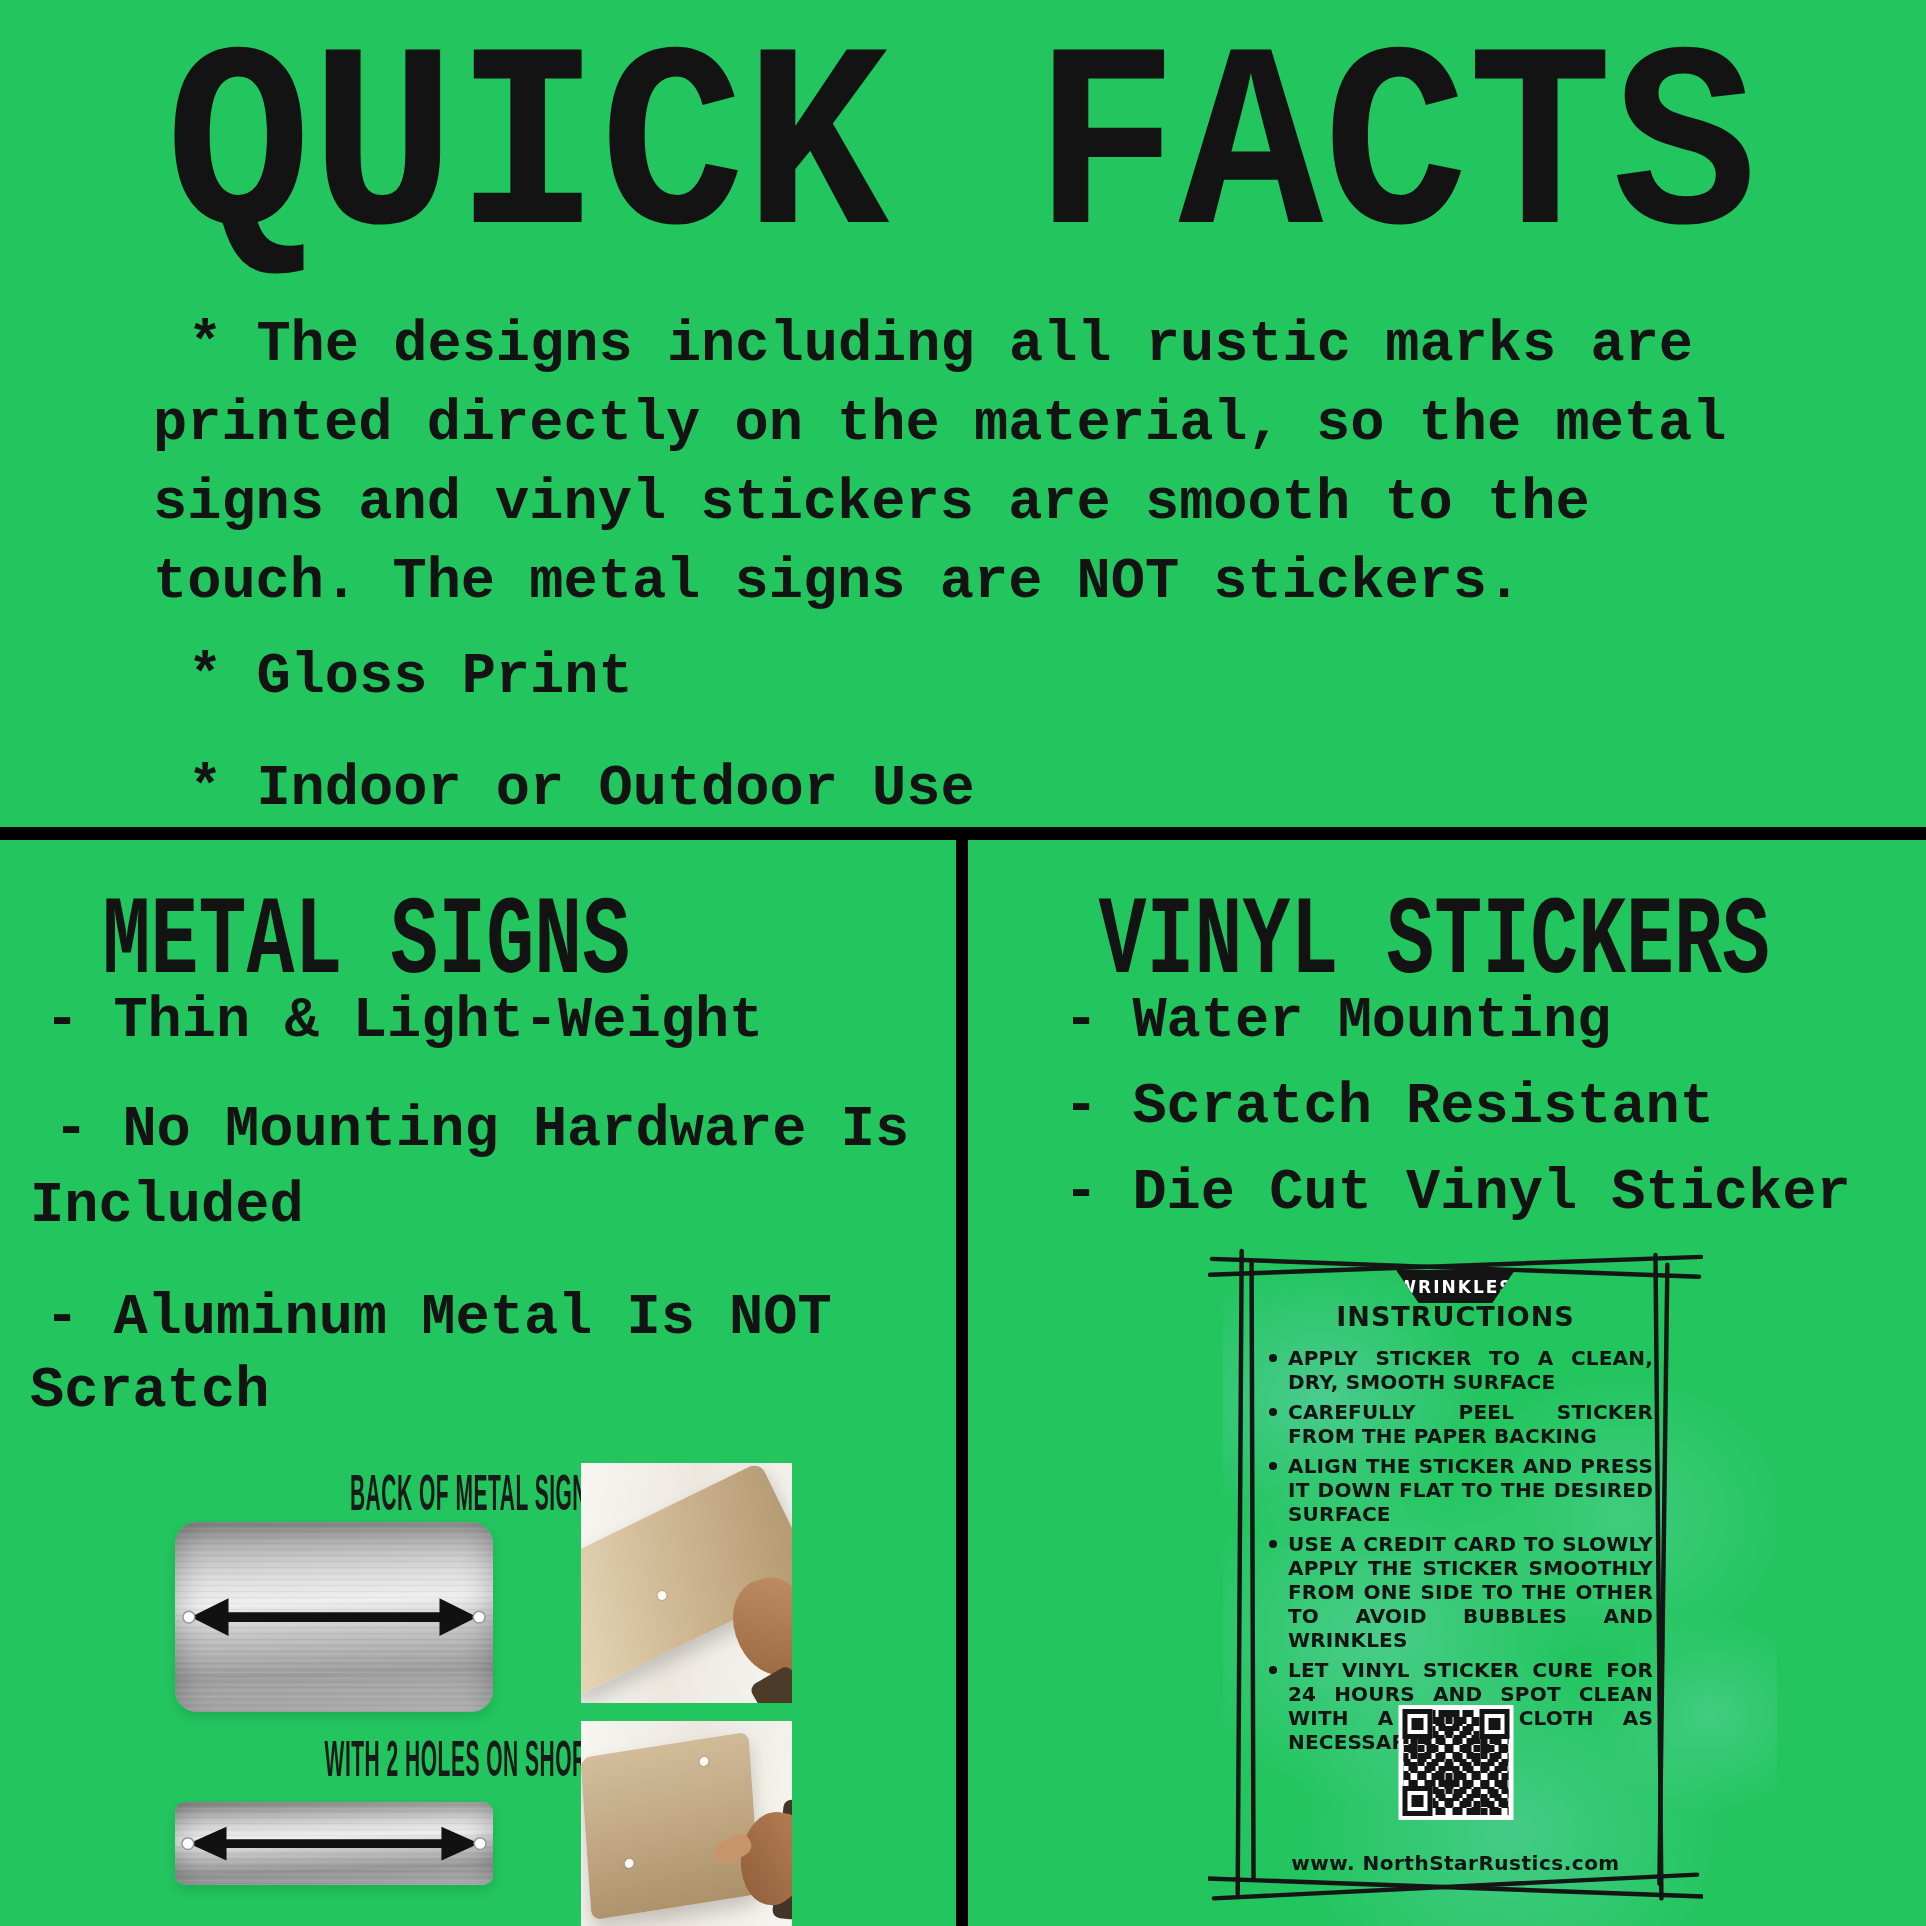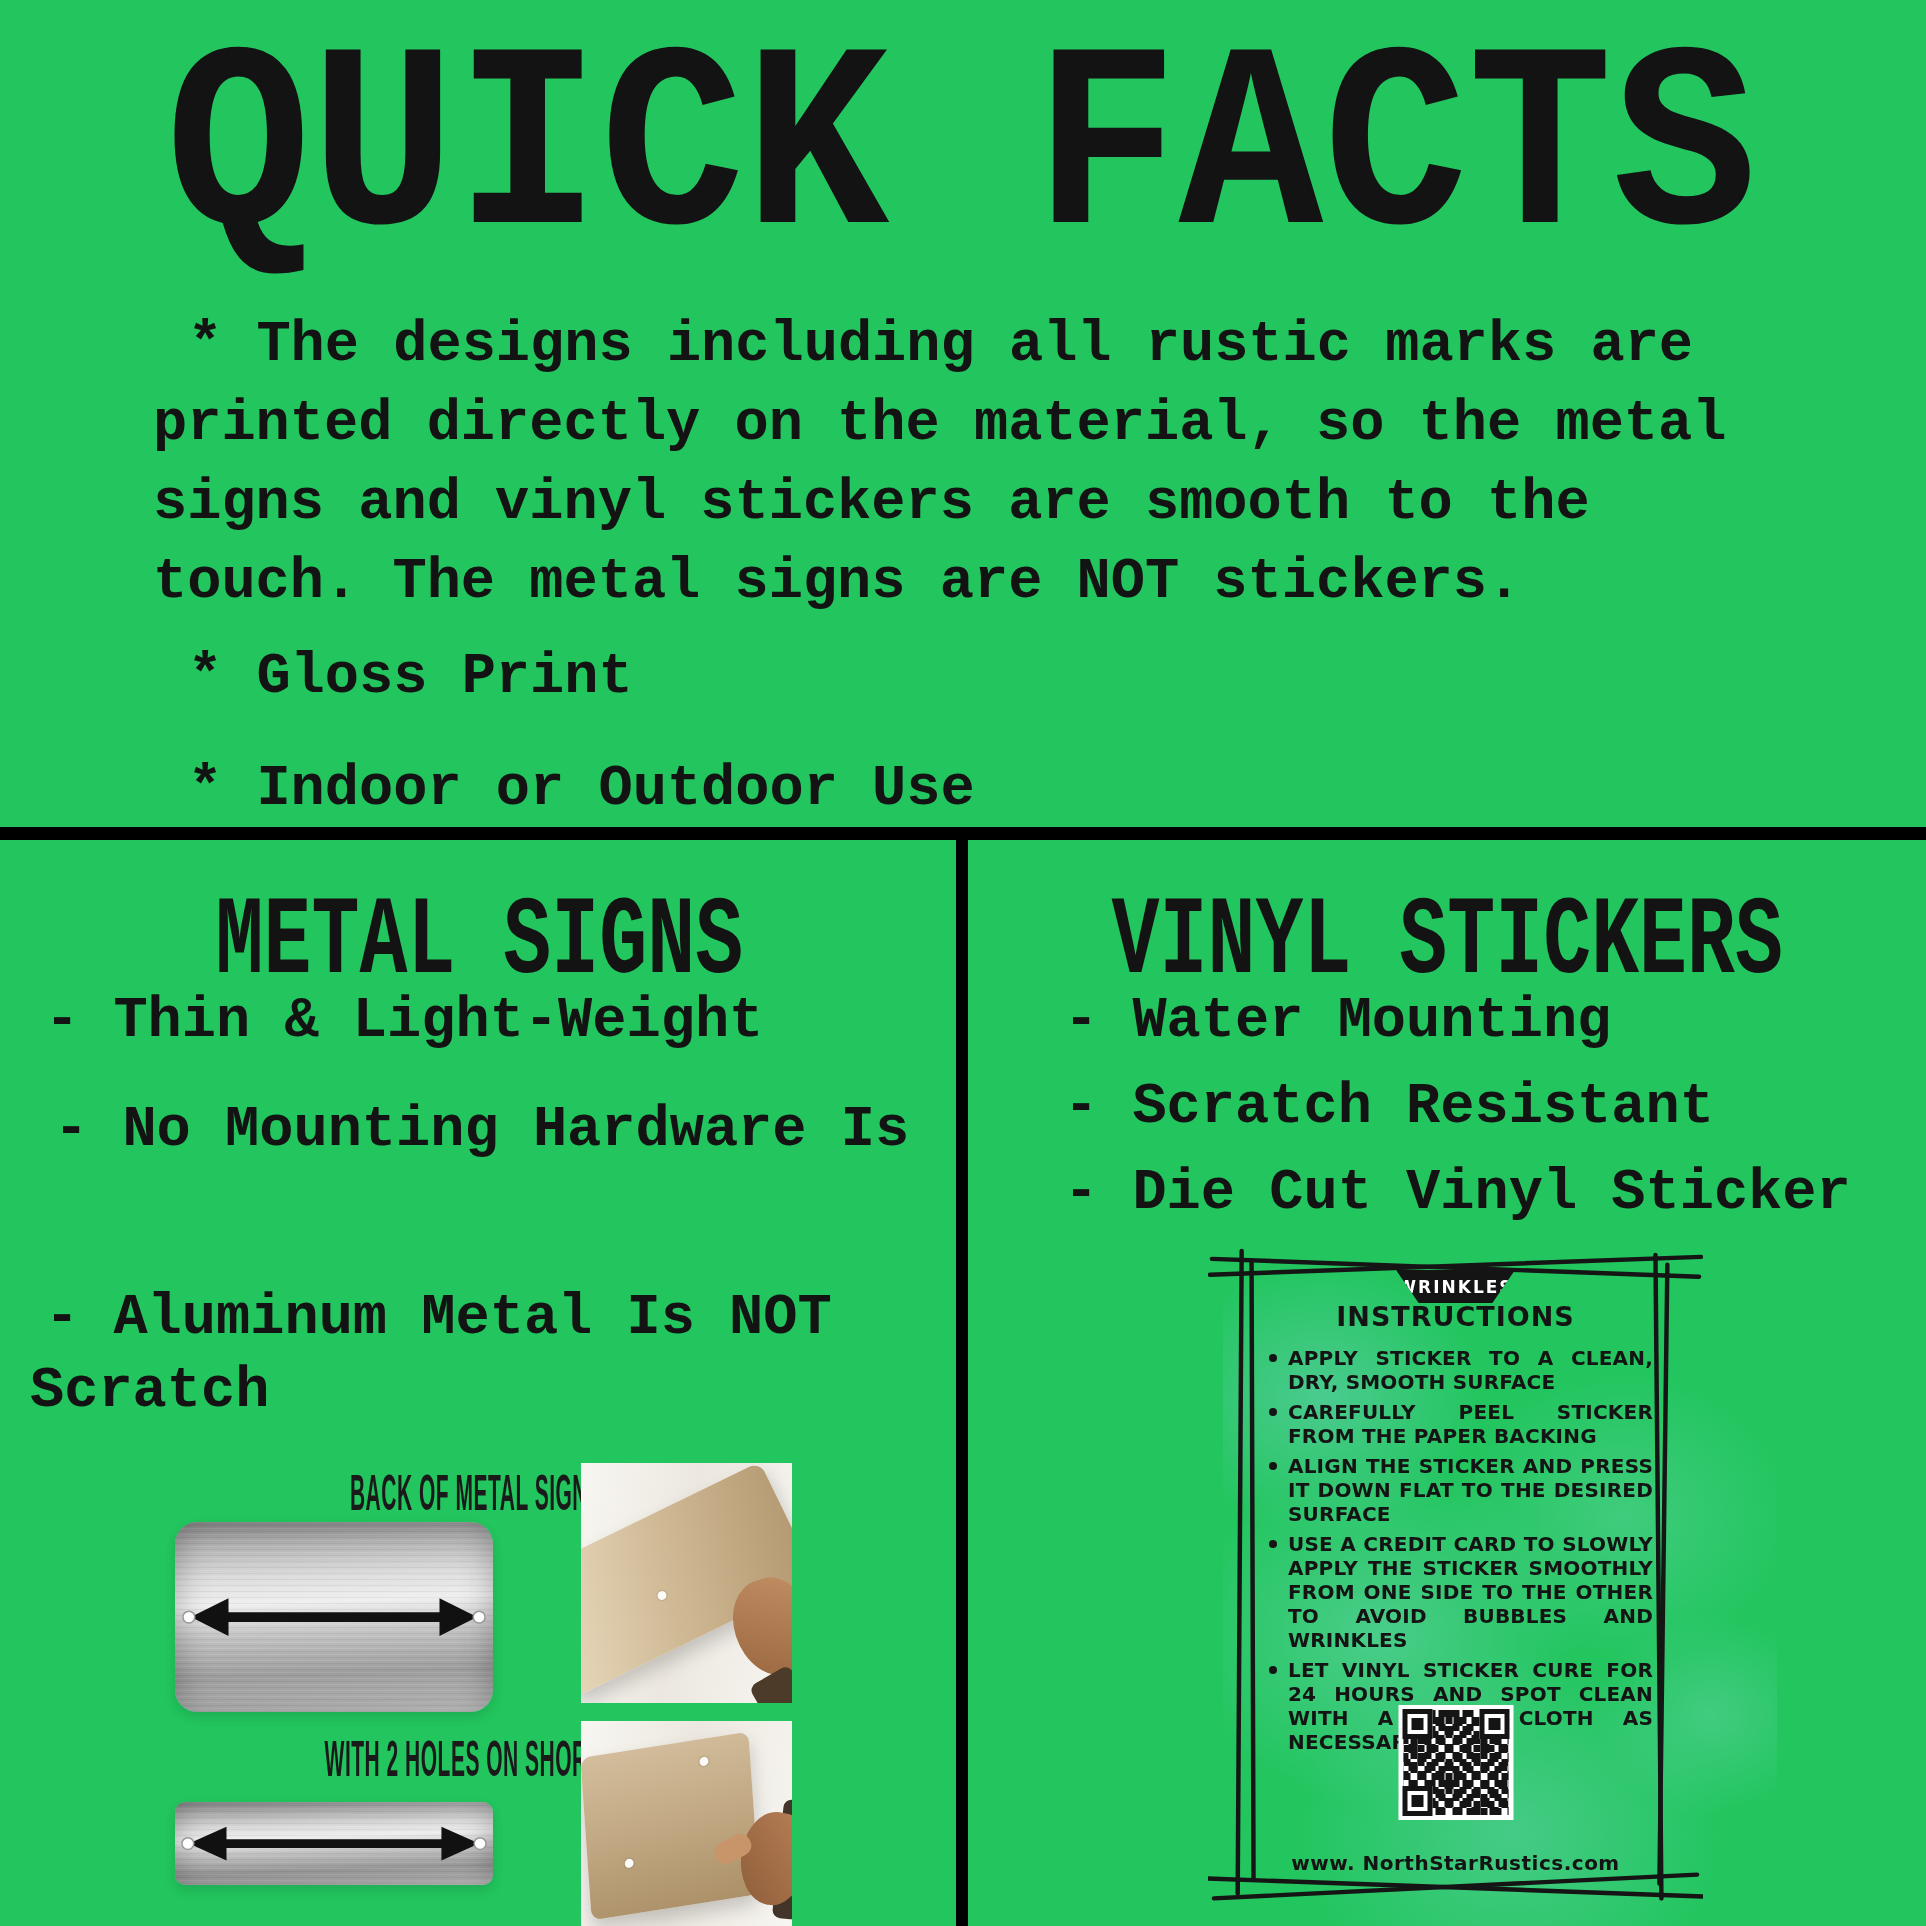--- a/index.html
+++ b/index.html
@@ -18,21 +18,21 @@
   }
 
   
   .body-line { position:absolute; font-size:57px; line-height:1; }
 
   
   .h-divider { position:absolute; left:0; top:827px; width:1927px; height:13px; background:#000; }
   .v-divider { position:absolute; left:956px; top:840px; width:12px; height:1087px; background:#000; }
 
   
-  .col-header { position:absolute; top:887px; width:958px; text-align:center; font-size:111px; line-height:1;font-family:Liberation Mono, monospace; }
+  .col-header { position:absolute; top:887px; width:958px; font-size:111px; line-height:1;font-family:Liberation Mono, monospace; }
   .col-header span { display:inline-block; transform:scaleX(0.72); transform-origin:center top; white-space:nowrap; }
   .col-left  { left:0; }
   .col-right { left:968px; }
 
   
   .caption { position:absolute; text-align:center; font-family:"Liberation Sans", sans-serif; font-weight:bold; color:#1a1a1a; }
   .caption span { display:inline-block; font-size:42px; line-height:1; letter-spacing:1px; transform:scale(0.5,1.18); transform-origin:center top; white-space:nowrap; }
 
   
   .metal {
@@ -128,20 +128,21 @@
 
   <div class="col-header col-left tw">
     <span>METAL SIGNS</span>
   </div>
   <div class="col-header col-right tw">
     <span>VINYL STICKERS</span>
   </div>
 
   <div class="body-line tw" style="left:45px; top:993px;">- Thin &amp; Light-Weight</div>
   <div class="body-line tw" style="left:54px; top:1102px;">- No Mounting Hardware Is</div>
+  <div class="body-line tw" style="left:30px; top:1178px;">Included</div>
   <div class="body-line tw" style="left:45px; top:1290px;">- Aluminum Metal Is NOT</div>
   <div class="body-line tw" style="left:30px; top:1363px;">Scratch</div>
 
   <div class="body-line tw" style="left:1064px; top:993px;">- Water Mounting</div>
   <div class="body-line tw" style="left:1064px; top:1079px;">- Scratch Resistant</div>
   <div class="body-line tw" style="left:1064px; top:1165px;">- Die Cut Vinyl Sticker</div>
 
   <div class="caption" style="left:168px; top:1469px; width:327px;">
     <span>BACK OF METAL SIGN EXAMPLES</span>
   </div>

